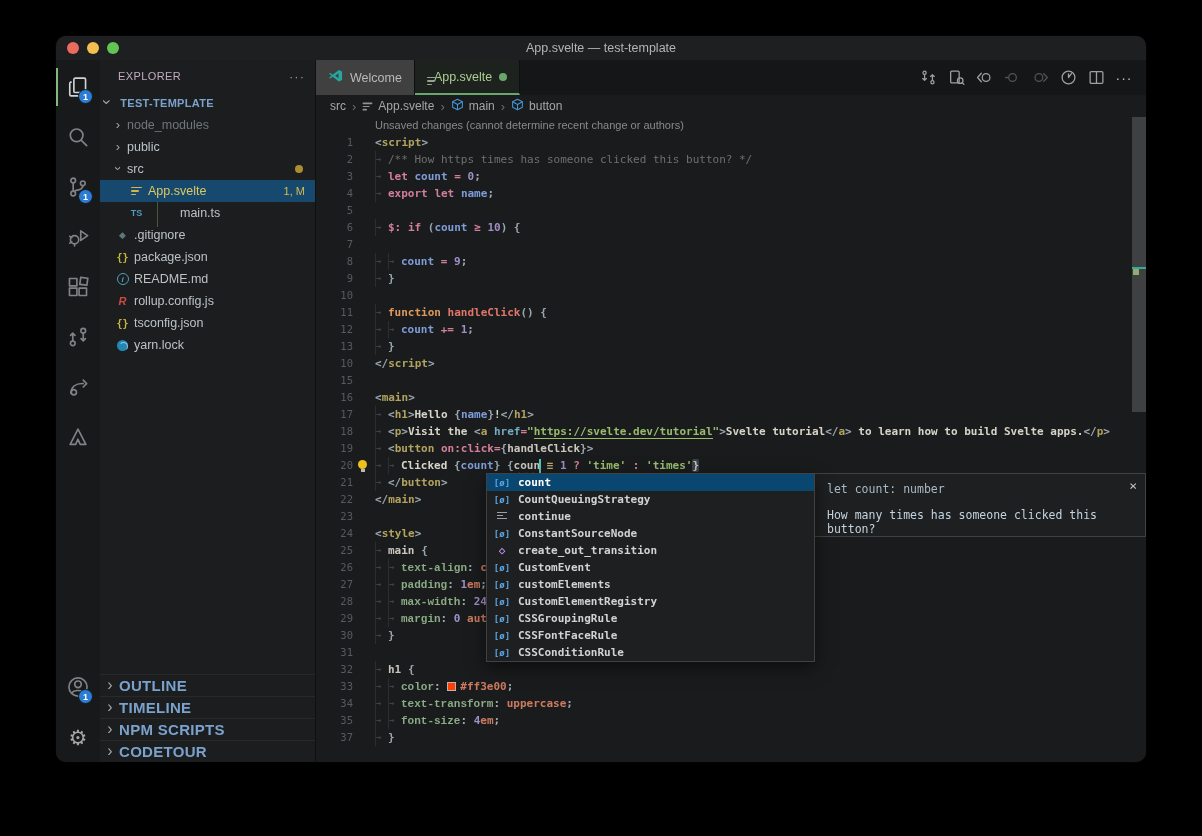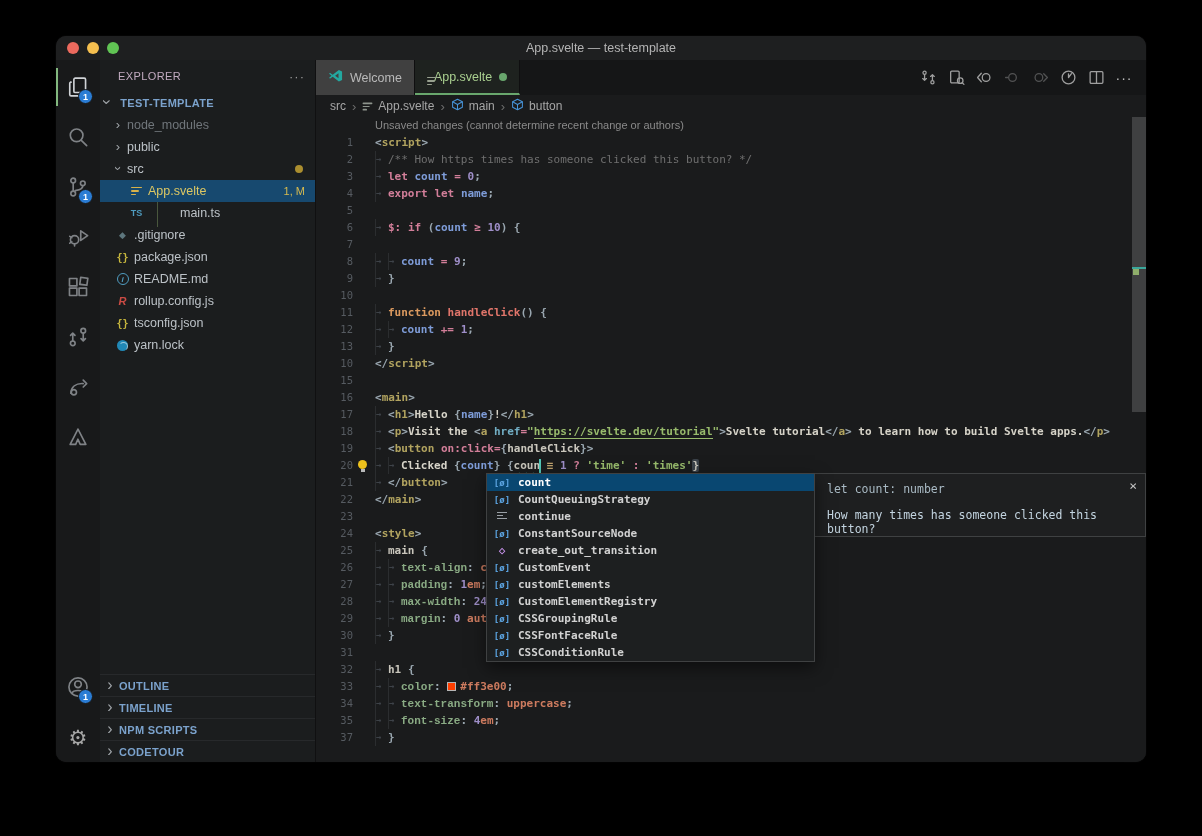--- a/index.html
+++ b/index.html
@@ -58,21 +58,21 @@
   .ic-ts { font-size:9px; font-weight:bold; color:#4f9cc0; }
   .ic-json { font-family:"DejaVu Sans Mono",monospace; font-size:10px; font-weight:bold; color:#c9b93e; }
   .ic-info { width:12px; height:12px; border:1px solid #4f9cc0; border-radius:50%; color:#4f9cc0; font-size:8px; font-style:italic; font-weight:bold; display:flex; align-items:center; justify-content:center; }
   .ic-rollup { font-size:11px; font-weight:bold; color:#cb4b44; font-style:italic;}
   .ic-git { color:#5d767d; font-size:9px; }
   .ic-yarn { width:11px; height:11px; border-radius:50%; background:#2188b6; position:relative; }
   .ic-yarn::after{ content:""; position:absolute; left:2px; top:2px; width:7px; height:7px; border-radius:50%; border:1px solid rgba(255,255,255,.55); border-left-color:transparent; border-bottom-color:transparent;}
   .sb-sections { flex:0 0 auto; }
   .sb-sec { height:22px; border-top:1px solid #27292b; display:flex; align-items:center; padding-left:4px; cursor:pointer; }
   .sb-sec .chev { color:#9fa4a8; width:12px; text-align:center; }
-  .sb-sec .label { font-size:11px; font-weight:bold; color:#7ba2cc; margin-left:3px; letter-spacing:.3px; }
+  .sb-sec .label { font-size:15px; font-weight:bold; color:#7ba2cc; margin-left:3px; letter-spacing:.3px; }
 
   
   .editor { flex:1; background:#1a1b1c; display:flex; flex-direction:column; min-width:0; position:relative; }
   .tabbar { height:35px; background:#151617; display:flex; flex:0 0 35px; position:relative; }
   .tab { display:flex; align-items:center; padding:0 12px; font-size:12.5px; color:#b9b9b9; border-right:1px solid #0f0f10; cursor:pointer; gap:7px; }
   .tab.inactive { background:#404040; }
   .tab.active { background:#1e221f; color:#a9cf8f; border-bottom:2px solid #69a76d; }
   .tab .mod-dot { width:8px; height:8px; border-radius:50%; background:#69a76d; }
   .tab .tab-lines { color:#98a08f; }
   .editor-actions { margin-left:auto; display:flex; align-items:center; gap:4px; padding-right:10px; }

